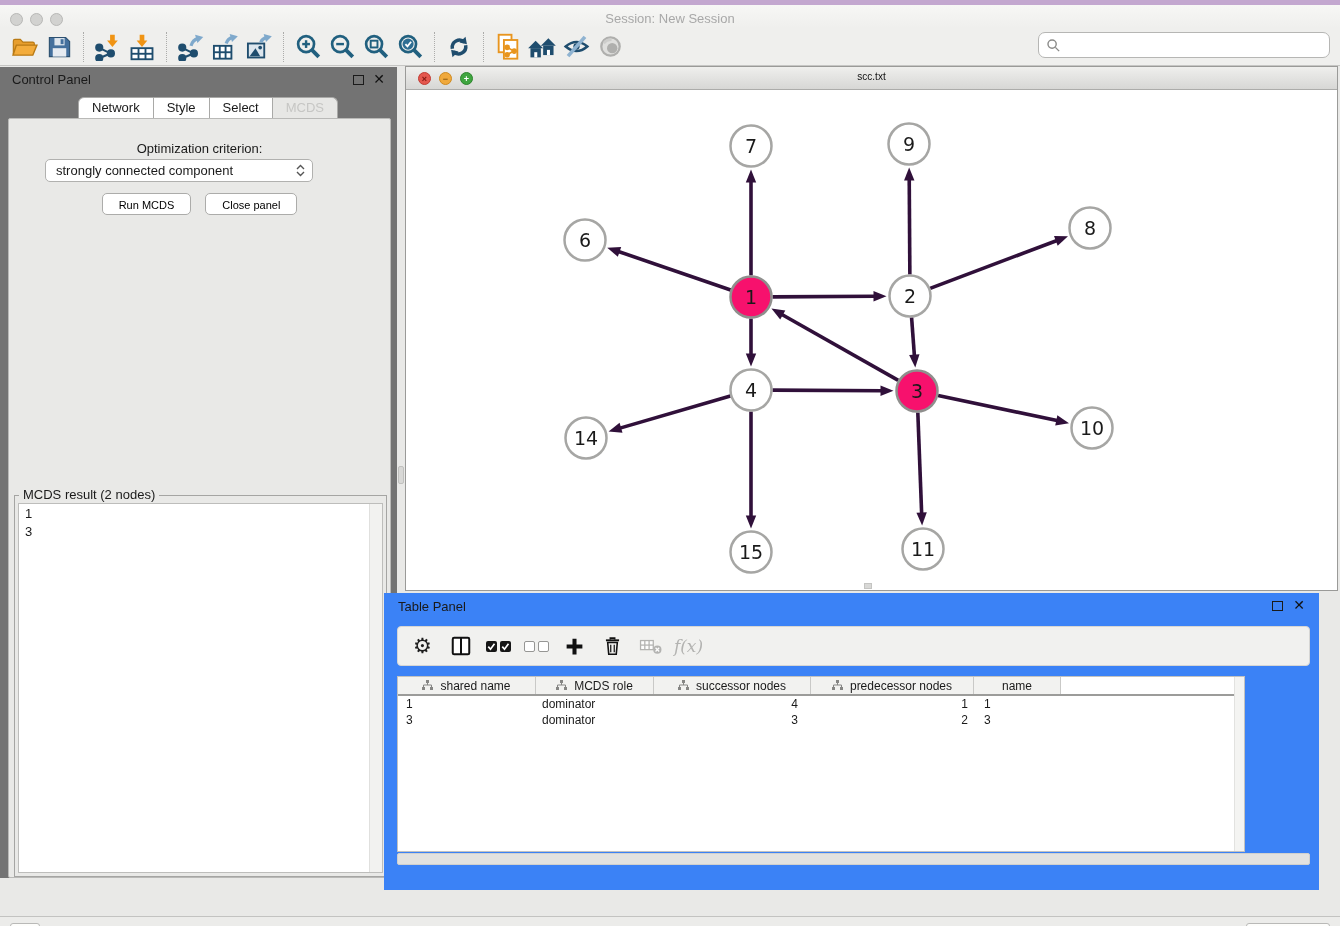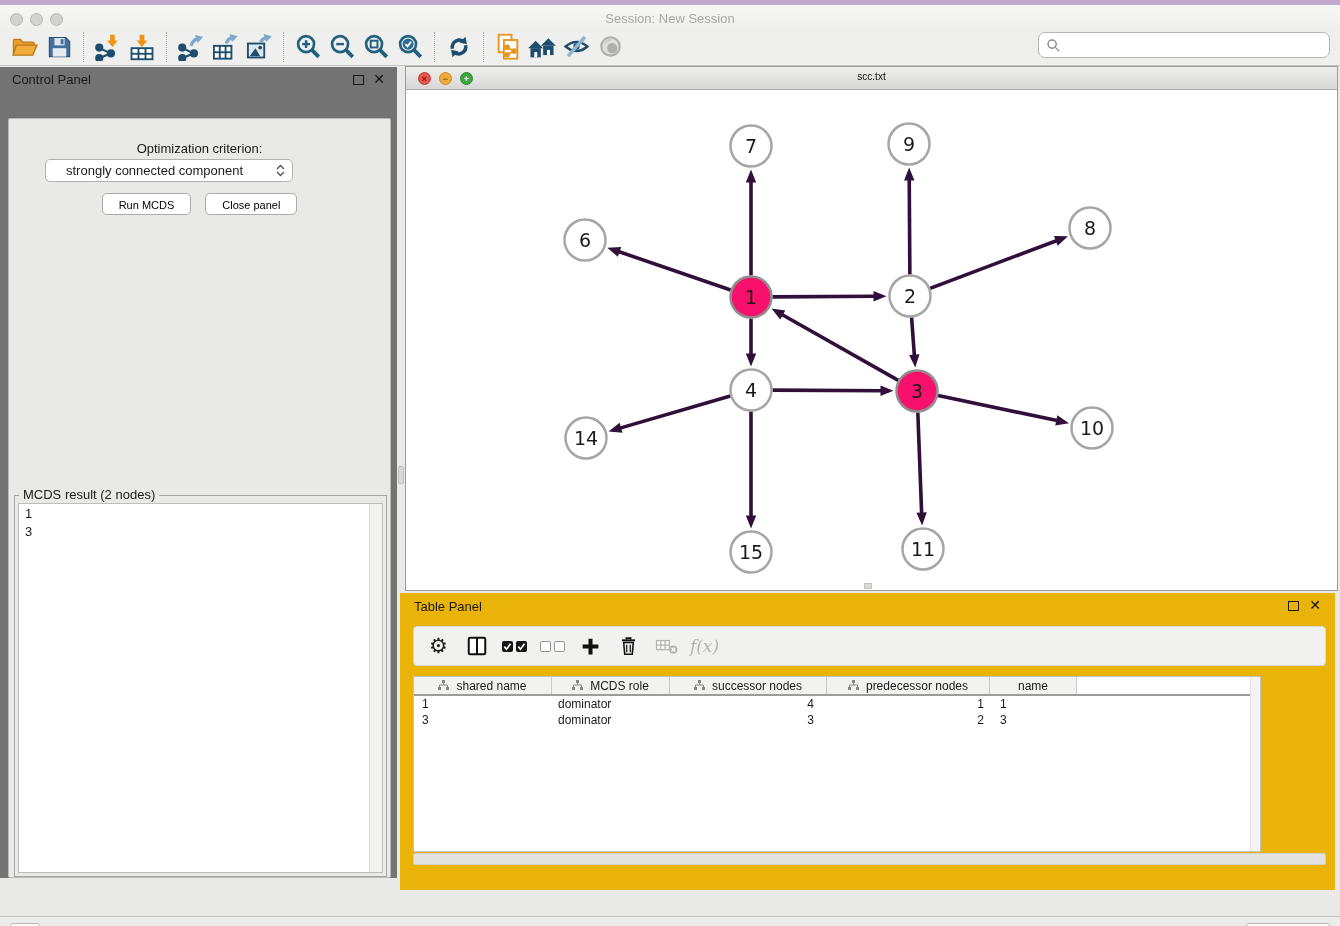--- a/index.html
+++ b/index.html
@@ -26,21 +26,21 @@
   .cp-header { position:relative; height:26px; padding:5px 12px 0; font-size:13px; }
   .panel-float { position:absolute; top:8px; width:11px; height:10px; border:1.6px solid #1a1a1a; background:transparent; }
   .panel-close { position:absolute; top:4px; font-family:"DejaVu Sans",sans-serif; font-weight:bold; font-size:14px; color:#111; }
   .cp-tabs { position:absolute; left:78px; top:30px; display:flex; }
   .tab { height:22px; padding:2px 13px 0; background:#fff; border:1px solid #A9A9A7; border-left:none; font-size:13px; text-align:center; }
   .tab:first-child { border-left:1px solid #A9A9A7; border-top-left-radius:6px; }
   .tab:last-child { border-top-right-radius:6px; }
   .tab.active { background:#E7E7E5; color:#C6C6C4; border-bottom-color:#E7E7E5; }
   .cp-content { position:absolute; left:8px; top:51px; width:383px; height:760px; border:1px solid #B9B9B7; border-radius:2px; background:#E9E9E7; }
   .opt-label { position:absolute; top:22px; width:100%; text-align:center; font-size:13px; }
-  .combo { position:absolute; left:36px; top:40px; width:248px; height:23px; background:#fff; border:1px solid #B1B1AF; border-radius:5px; display:flex; align-items:center; padding:0 6px 0 20px; font-size:13px; }
+  .combo { position:absolute; left:36px; top:40px; width:268px; height:23px; background:#fff; border:1px solid #B1B1AF; border-radius:5px; display:flex; align-items:center; padding:0 6px 0 10px; font-size:13px; }
   .combo-stepper { margin-left:auto; display:flex; flex-direction:column; align-items:center; }
   .cp-buttons { position:absolute; left:0; top:74px; width:100%; display:flex; justify-content:center; gap:14px; }
   .btn { height:22px; padding:2px 16px 0; background:#fff; border:1px solid #ACACAA; border-radius:5px; font-size:11px; text-align:center; }
   .result-fieldset { position:absolute; left:5px; top:376px; width:373px; height:382px; border:1px solid #A5A5A3; }
   .result-legend { position:absolute; left:4px; top:-9px; background:#E9E9E7; padding:0 4px; font-size:13px; }
   .result-box { position:absolute; left:3px; top:7px; right:3px; bottom:3px; background:#fff; border:1px solid #BDBDBB; }
   .result-scroll { position:absolute; right:0; top:0; width:13px; height:100%; background:#F2F2F0; border-left:1px solid #E0E0DE; }
   .result-line { padding:2px 6px 0; font-size:13px; line-height:16px; }
 
   
@@ -51,21 +51,21 @@
   .net-titlebar { position:relative; height:23px; background:linear-gradient(#EFEFED,#D7D7D5); border-bottom:1px solid #ACACAA; }
   .nt-light { position:absolute; top:5px; width:13px; height:13px; border-radius:50%; font-size:9px; font-weight:bold; line-height:12px; text-align:center; }
   .nt-red { background:#E4574E; border:1px solid #C13B33; color:#7E1510; }
   .nt-yellow { background:#F0A93C; border:1px solid #CE8A20; color:#8F5B10; }
   .nt-green { background:#3FA53F; border:1px solid #2C842C; color:#FFF; }
   .net-title { position:absolute; top:4px; width:100%; text-align:center; font-size:10px; color:#111; }
   .net-canvas { position:relative; width:931px; height:500px; background:#fff; }
   .net-grip { position:absolute; left:458px; bottom:1px; width:8px; height:6px; background:#D8D8D6; border:1px solid #C4C4C2; }
 
   
-  .table-panel { position:absolute; left:400px; top:593px; width:935px; height:297px; background:#eab308; }
+  .table-panel { position:absolute; left:384px; top:593px; width:935px; height:297px; background:#3b82f6; }
   .tp-header { position:relative; height:26px; padding:6px 0 0 14px; font-size:13px; }
   .tp-toolbar { position:absolute; left:13px; top:33px; width:913px; height:40px; background:#F1F1EF; border:1px solid #D6D6D4; border-radius:4px; display:flex; align-items:center; padding-left:10px; gap:9px; }
   .tpicon { width:29px; height:30px; display:flex; align-items:center; justify-content:center; }
   .gear-glyph { font-family:"DejaVu Sans",sans-serif; font-size:21px; color:#1E1E1E; }
   .fx-glyph { font-family:"DejaVu Serif",serif; font-style:italic; font-size:17px; color:#B3B3B1; }
   .checkpair { display:flex; gap:3px; }
   .cbx { width:11px; height:11px; border-radius:2px; }
   .cbx.on { background:#161616; position:relative; }
   .cbx.on svg { position:absolute; left:0; top:0; }
   .cbx.off { background:#fff; border:1.5px solid #969694; }
@@ -259,20 +259,26 @@
         </svg>
       <input class="search-input" value="" style="">
     </div>
   </div>
 
   <div class="control-panel">
     <div class="cp-header">
       <span>Control Panel</span>
       <span class="panel-float" style="right:33px"></span>
       <span class="panel-close" style="right:12px">✕</span>
+    </div>
+    <div class="cp-tabs">
+      <div class="tab">Network</div>
+      <div class="tab">Style</div>
+      <div class="tab">Select</div>
+      <div class="tab active">MCDS</div>
     </div>
     <div class="cp-content">
       <div class="opt-label">Optimization criterion:</div>
       <div class="combo">
         <span>strongly connected component</span>
         <span class="combo-stepper">
           <svg width="11" height="13" viewBox="0 0 11 13">
               <path d="M2 5 L5.5 1.5 L9 5" fill="none" stroke="#555" stroke-width="1.4"></path>
               <path d="M2 8 L5.5 11.5 L9 8" fill="none" stroke="#555" stroke-width="1.4"></path>
             </svg>

